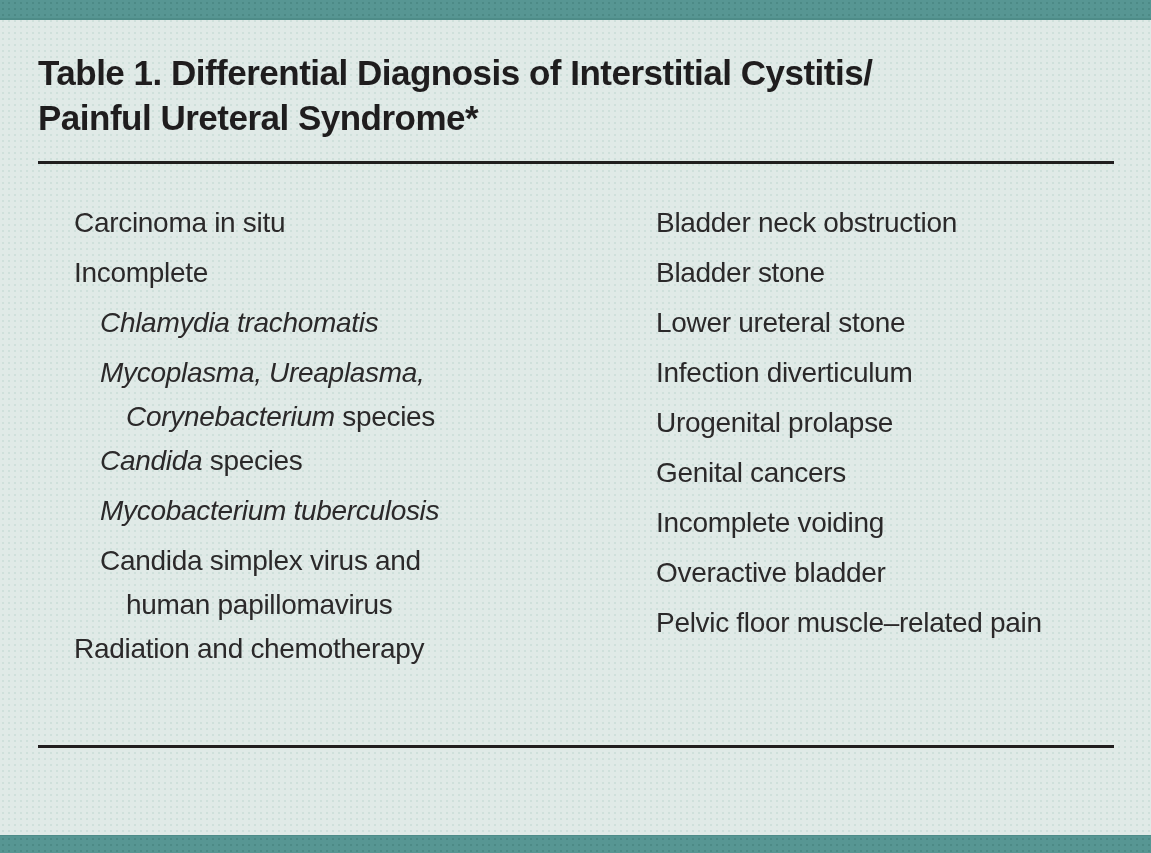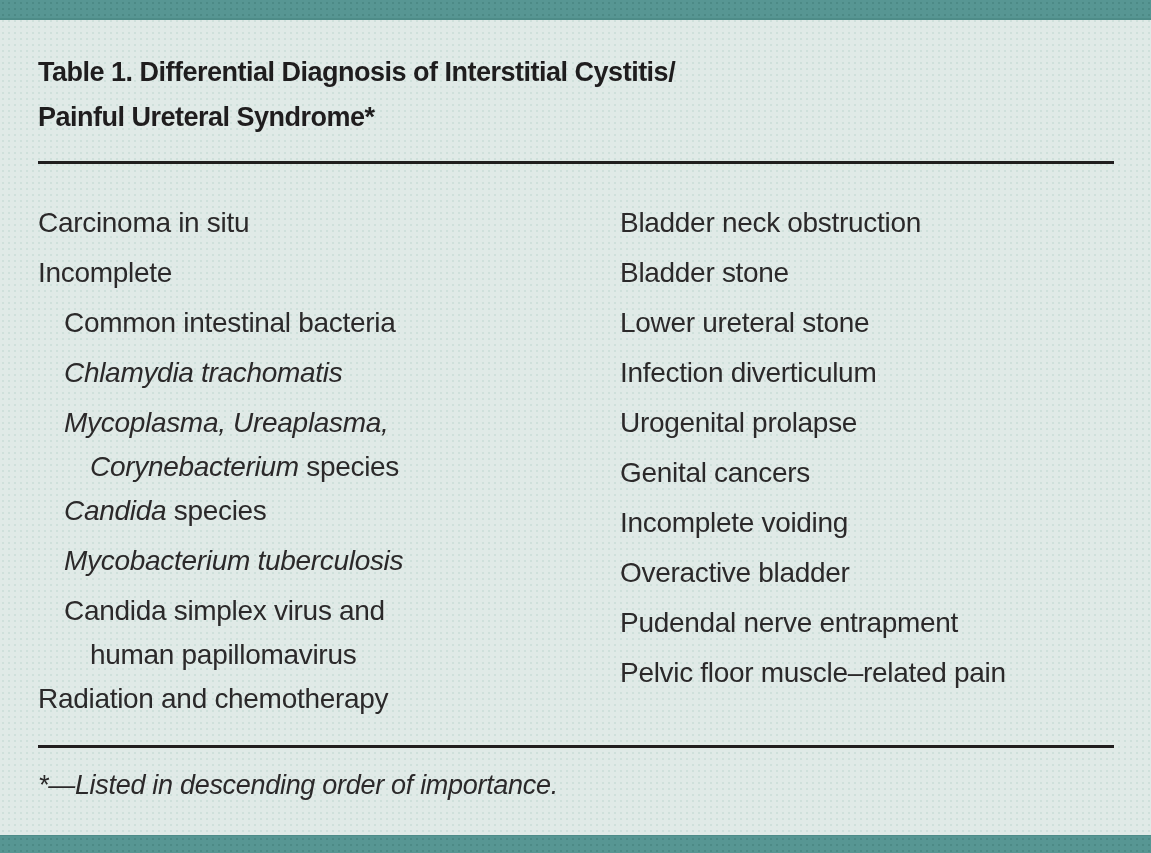--- a/index.html
+++ b/index.html
@@ -28,21 +28,21 @@
   }
   .bar.top { top: 0; height: 20px; border-bottom: 2px solid #4e8c88; }
   .bar.bottom { bottom: 0; height: 18px; border-top: 1px solid #4e8c88; }
 
   .title {
     position: absolute;
     left: 38px;
     top: 50px;
     width: 1080px;
     font-weight: bold;
-    font-size: 27px;
+    font-size: 35px;
     line-height: 45px;
     letter-spacing: -0.5px;
     color: #1f1d1e;
   }
   .title .tline { display: block; }
 
   .rule {
     position: absolute;
     left: 38px;
     width: 1076px;
@@ -57,21 +57,21 @@
     left: 38px;
     top: 198px;
     width: 1076px;
     display: flex;
     align-items: flex-start;
   }
   .col { font-size: 28px; letter-spacing: -0.3px; }
   .col.left  { width: 582px; }
   .col.right { flex: 1; }
 
-  .row { line-height: 50px; white-space: nowrap; }
+  .row { line-height: 50px; white-space: nowrap; margin-left: 36px; }
   .row.wrap { line-height: 38px; }
   .row.indent-0 { padding-left: 0; }
   .row.indent-1 { padding-left: 26px; }
   .row.indent-2 { padding-left: 52px; }
   .row .it { font-style: italic; }
 
   .footnote {
     position: absolute;
     left: 38px;
     top: 763px;
@@ -94,43 +94,40 @@
     <span class="tline">Table 1. Differential Diagnosis of Interstitial Cystitis/</span>
     <span class="tline">Painful Ureteral Syndrome*</span>
   </h1>
 
   <div class="rule upper"></div>
 
   <div class="columns">
     <div class="col left" id="col-left">
         <div class="row indent-0"><span>Carcinoma in situ</span></div>
         <div class="row indent-0"><span>Incomplete</span></div>
-        <div class="row indent-1"><span>Common intestinal bacteria</span></div>
         <div class="row indent-1"><span class="it">Chlamydia trachomatis</span></div>
         <div class="row indent-1"><span class="it">Mycoplasma, Ureaplasma,</span></div>
         <div class="row indent-2 wrap"><span class="it">Corynebacterium</span><span> species</span></div>
         <div class="row indent-1"><span class="it">Candida</span><span> species</span></div>
         <div class="row indent-1"><span class="it">Mycobacterium tuberculosis</span></div>
         <div class="row indent-1"><span>Candida simplex virus and</span></div>
         <div class="row indent-2 wrap"><span>human papillomavirus</span></div>
         <div class="row indent-0"><span>Radiation and chemotherapy</span></div>
       </div>
     <div class="col right" id="col-right">
         <div class="row indent-0"><span>Bladder neck obstruction</span></div>
         <div class="row indent-0"><span>Bladder stone</span></div>
         <div class="row indent-0"><span>Lower ureteral stone</span></div>
         <div class="row indent-0"><span>Infection diverticulum</span></div>
         <div class="row indent-0"><span>Urogenital prolapse</span></div>
         <div class="row indent-0"><span>Genital cancers</span></div>
         <div class="row indent-0"><span>Incomplete voiding</span></div>
         <div class="row indent-0"><span>Overactive bladder</span></div>
-        <div class="row indent-0"><span>Pudendal nerve entrapment</span></div>
         <div class="row indent-0"><span>Pelvic floor muscle–related pain</span></div>
       </div>
   </div>
 
   <div class="rule lower"></div>
 
-  <div class="footnote">*—Listed in descending order of importance.</div>
 
   <div class="bar bottom"></div>
 
 </div>
 
 </body></html>

